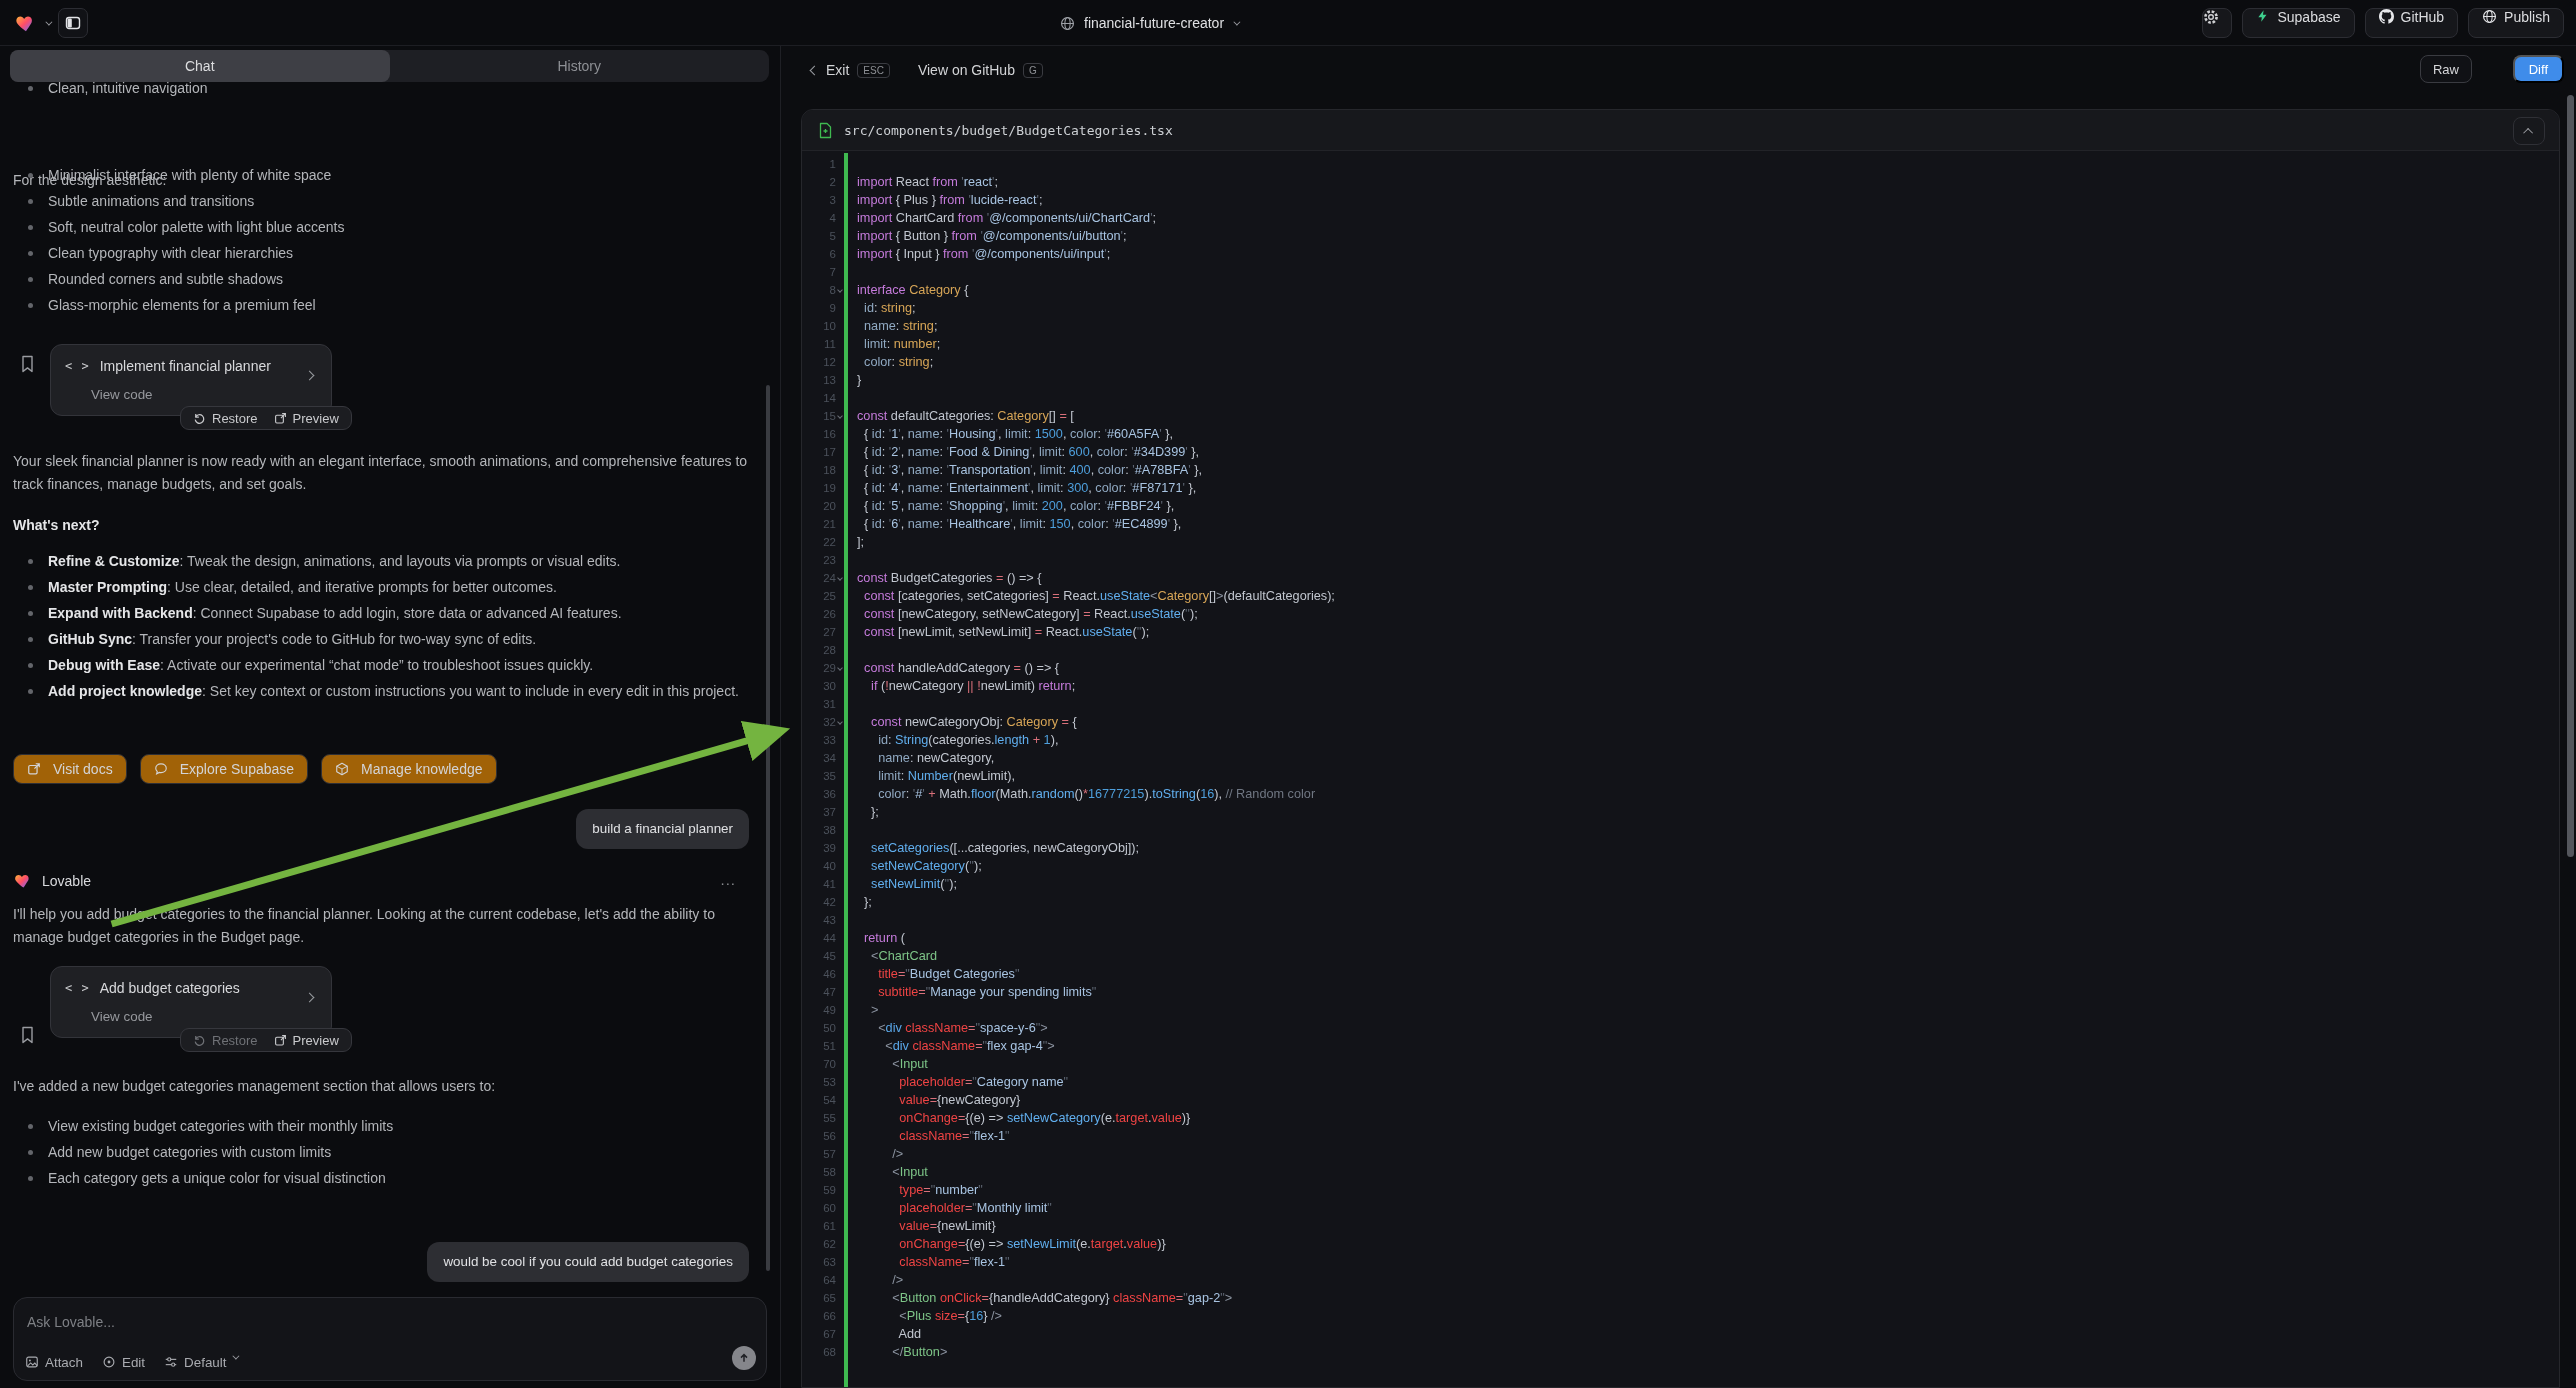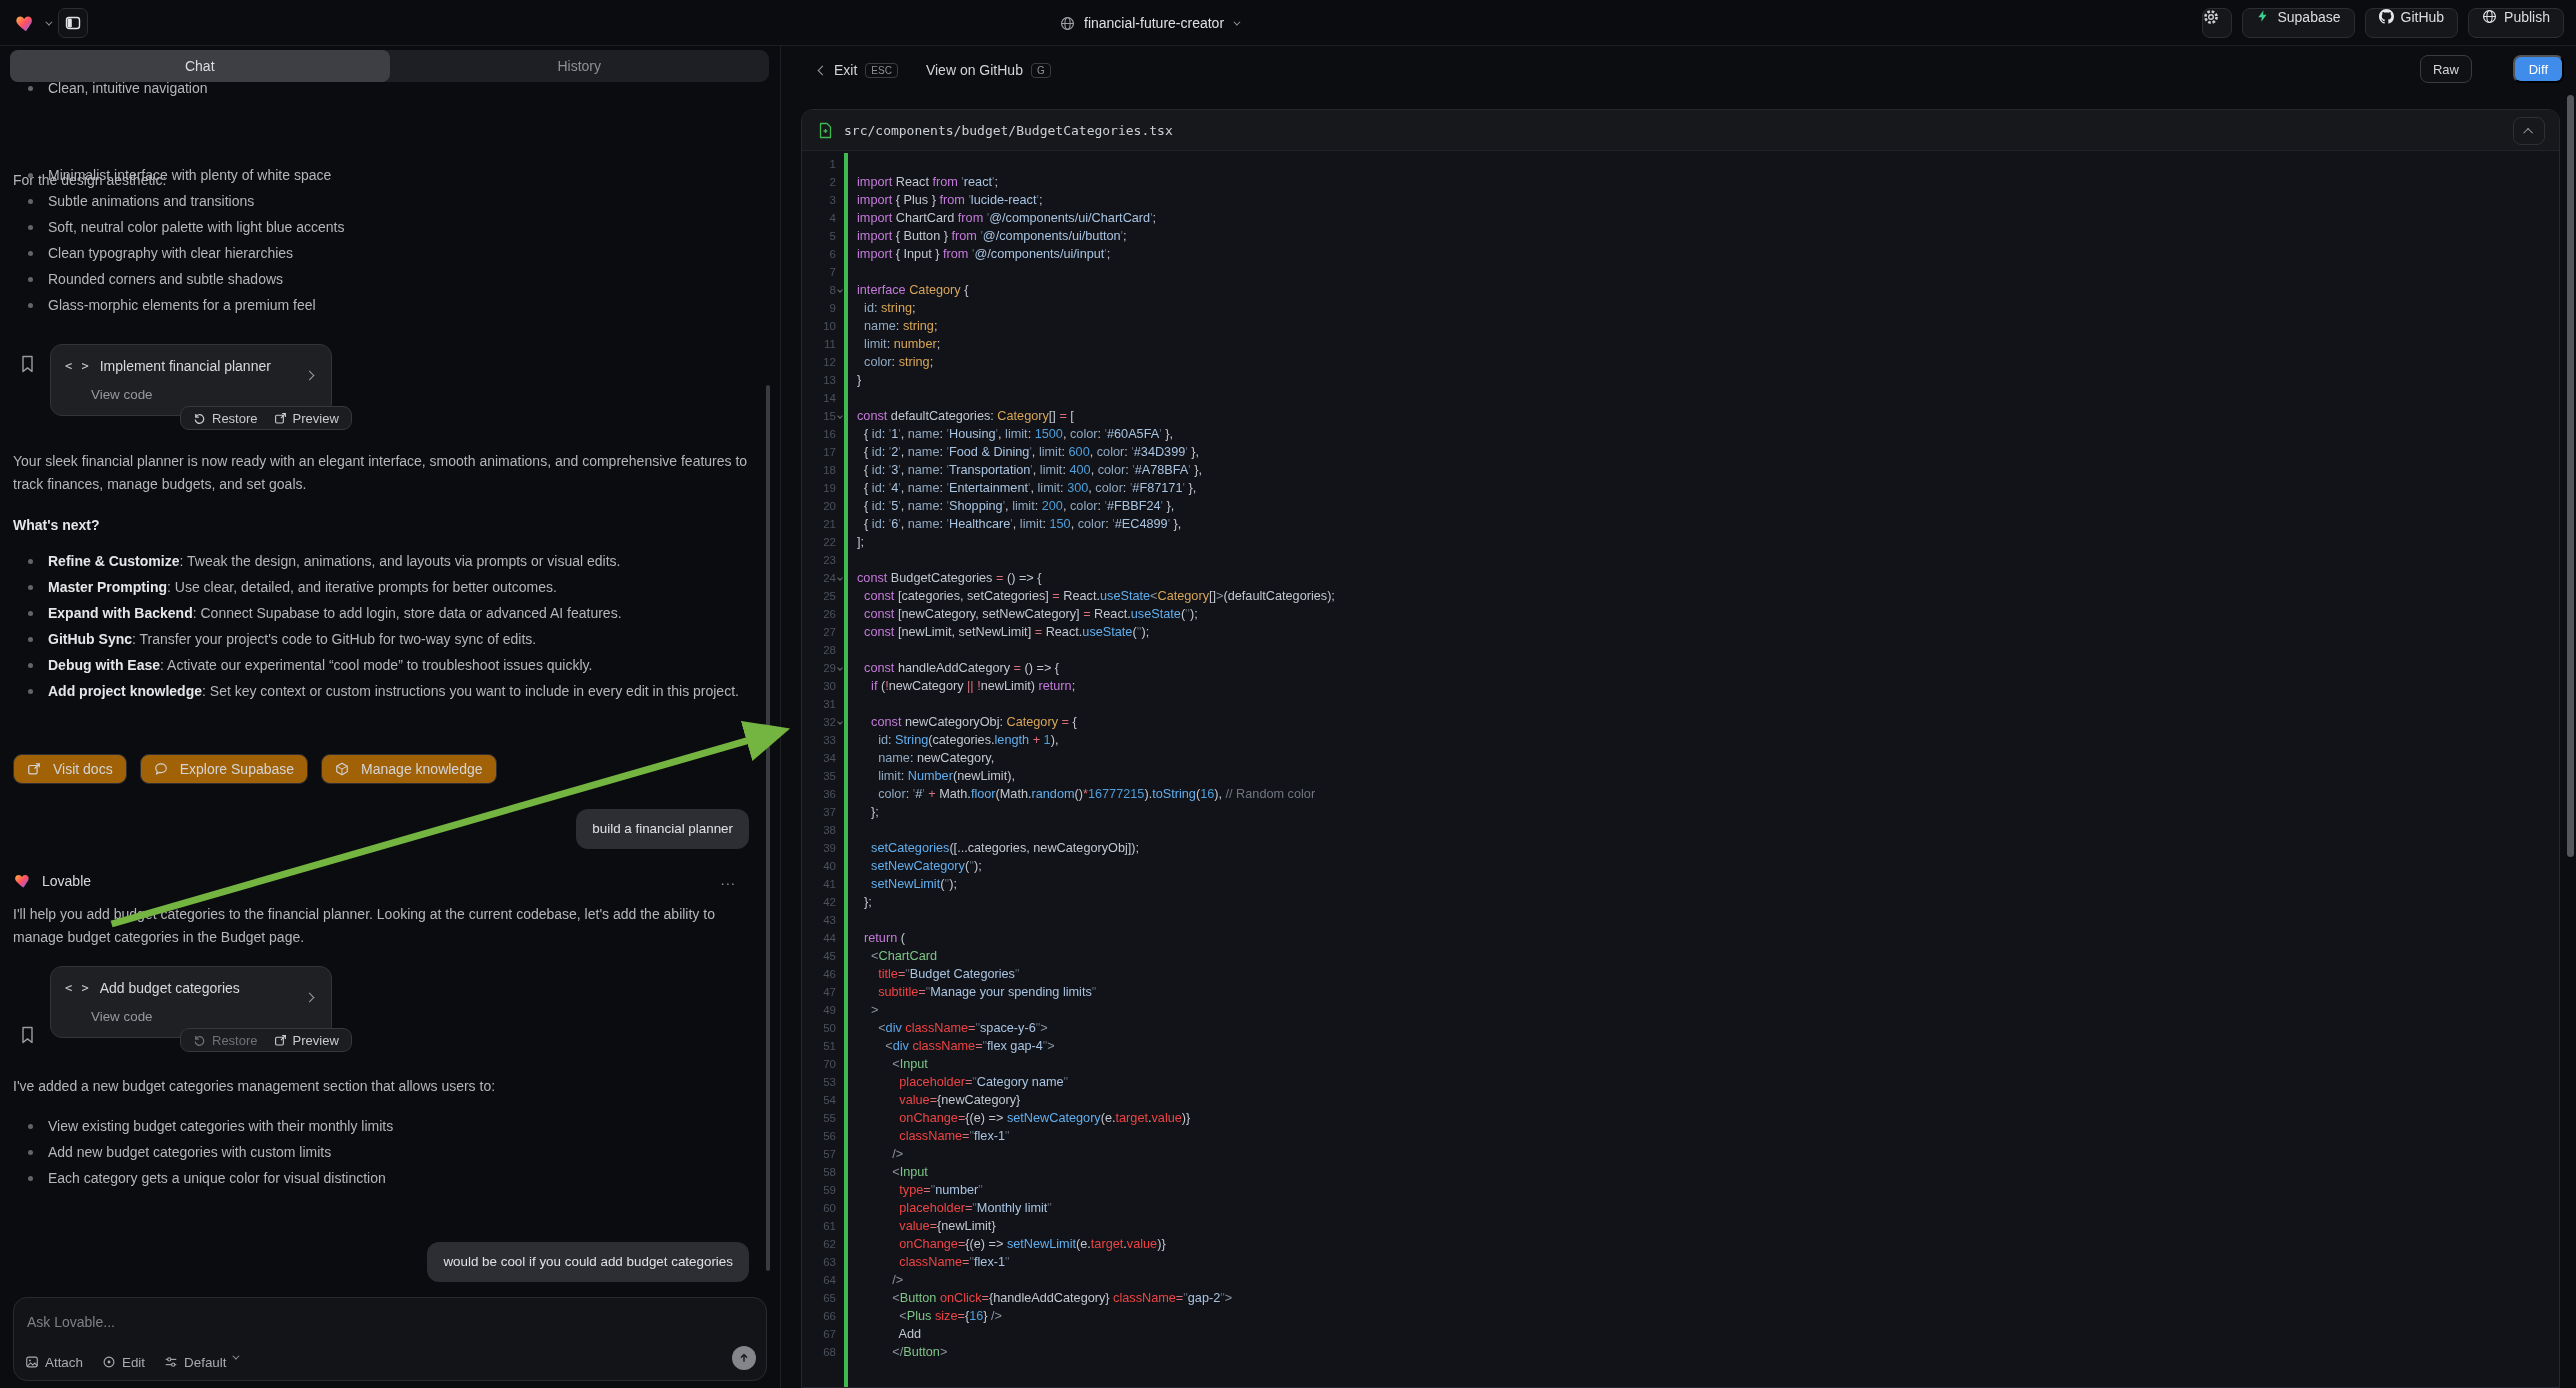--- a/index.html
+++ b/index.html
@@ -61,21 +61,21 @@
 
   .composer{position:absolute;left:13px;top:1251px;width:754px;height:84px;background:#131418;border:1px solid #2A2B31;border-radius:14px;}
   .composer .ph{position:absolute;left:13px;top:16px;font-size:14px;color:#7E8085;}
   .ctools{position:absolute;left:11px;bottom:10px;display:flex;align-items:center;gap:19px;font-size:13.4px;color:#A9ABB0;}
   .ctool{display:flex;gap:6px;cursor:pointer;}
   .send{position:absolute;right:10px;bottom:10px;width:24px;height:24px;border-radius:50%;background:#85868B;display:flex;align-items:center;justify-content:center;cursor:pointer;}
   .chat-sb{position:absolute;left:766px;top:339px;width:4px;height:886px;background:#3A3C41;border-radius:2px;cursor:pointer;}
 
   
   .codepanel{position:absolute;left:780px;top:46px;right:0;bottom:0;background:#0C0D10;border-left:1px solid #1F2025;}
-  .cp-head{position:absolute;left:16px;top:0;right:0;height:48px;display:flex;align-items:center;}
+  .cp-head{position:absolute;left:8px;top:0;right:0;height:48px;display:flex;align-items:center;}
   .cp-item{display:flex;align-items:center;gap:8px;font-size:14px;color:#D3D4D7;cursor:pointer;}
   .kbd{border:1px solid #3A3B41;border-radius:4px;padding:1px 5px;font-size:10px;color:#8E9095;text-transform:uppercase;}
   .rawbtn{position:absolute;right:104px;top:9px;height:28px;padding:0 12px;display:flex;align-items:center;background:#101115;border:1px solid #3A3B41;border-radius:8px;color:#D5D6D9;font-size:13px;cursor:pointer;}
   .diffbtn{position:absolute;right:12px;top:9px;height:28px;padding:0 14px;display:flex;align-items:center;background:#3F8CEA;border-radius:8px;color:#fff;font-size:13px;cursor:pointer;}
 
   .filecard{position:absolute;left:20px;top:63px;width:1759px;bottom:0;background:#121318;border:1px solid #26272C;border-radius:12px 12px 0 0;overflow:hidden;}
   .fc-head{position:absolute;left:0;top:0;right:0;height:41px;background:#17181C;border-bottom:1px solid #222328;display:flex;align-items:center;}
   .fc-path{margin-left:42px;font-family:"DejaVu Sans Mono",monospace;font-size:13px;color:#CDD0D4;}
   .collapse{position:absolute;right:14px;top:7px;width:32px;height:28px;background:transparent;border:1px solid #2F3036;border-radius:8px;display:flex;align-items:center;justify-content:center;cursor:pointer;}
 
@@ -224,21 +224,21 @@
       </span>
     </div>
 
     <div class="msg-text" style="top:404px;">Your sleek financial planner is now ready with an elegant interface, smooth animations, and comprehensive features to track finances, manage budgets, and set goals.</div>
     <div class="heading" style="top:471px;">What's next?</div>
     <ul class="b-list" style="top:502px;line-height:25.6px;width:742px;" id="next-items">
         <li><span class="dot"></span><b>Refine &amp; Customize</b><span>: Tweak the design, animations, and layouts via prompts or visual edits.</span></li>
         <li><span class="dot"></span><b>Master Prompting</b><span>: Use clear, detailed, and iterative prompts for better outcomes.</span></li>
         <li><span class="dot"></span><b>Expand with Backend</b><span>: Connect Supabase to add login, store data or advanced AI features.</span></li>
         <li><span class="dot"></span><b>GitHub Sync</b><span>: Transfer your project's code to GitHub for two-way sync of edits.</span></li>
-        <li><span class="dot"></span><b>Debug with Ease</b><span>: Activate our experimental “cool mode” to troubleshoot issues quickly.</span></li>
+        <li><span class="dot"></span><b>Debug with Ease</b><span>: Activate our experimental “chat mode” to troubleshoot issues quickly.</span></li>
         <li><span class="dot"></span><b>Add project knowledge</b><span>: Set key context or custom instructions you want to include in every edit in this project.</span></li>
       </ul>
 
     <div class="actions">
       <button class="act-btn">
         <span>
             <svg class="ic" width="14" height="14" viewBox="0 0 16 16">
               <rect x="2" y="4" width="9.5" height="9.5" rx="1.5" fill="none" stroke="#D3D4D7" stroke-width="1.4"></rect>
               <path d="M8.5 7.5 14 2M10 2h4v4" fill="none" stroke="#D3D4D7" stroke-width="1.4"></path>
             </svg>

